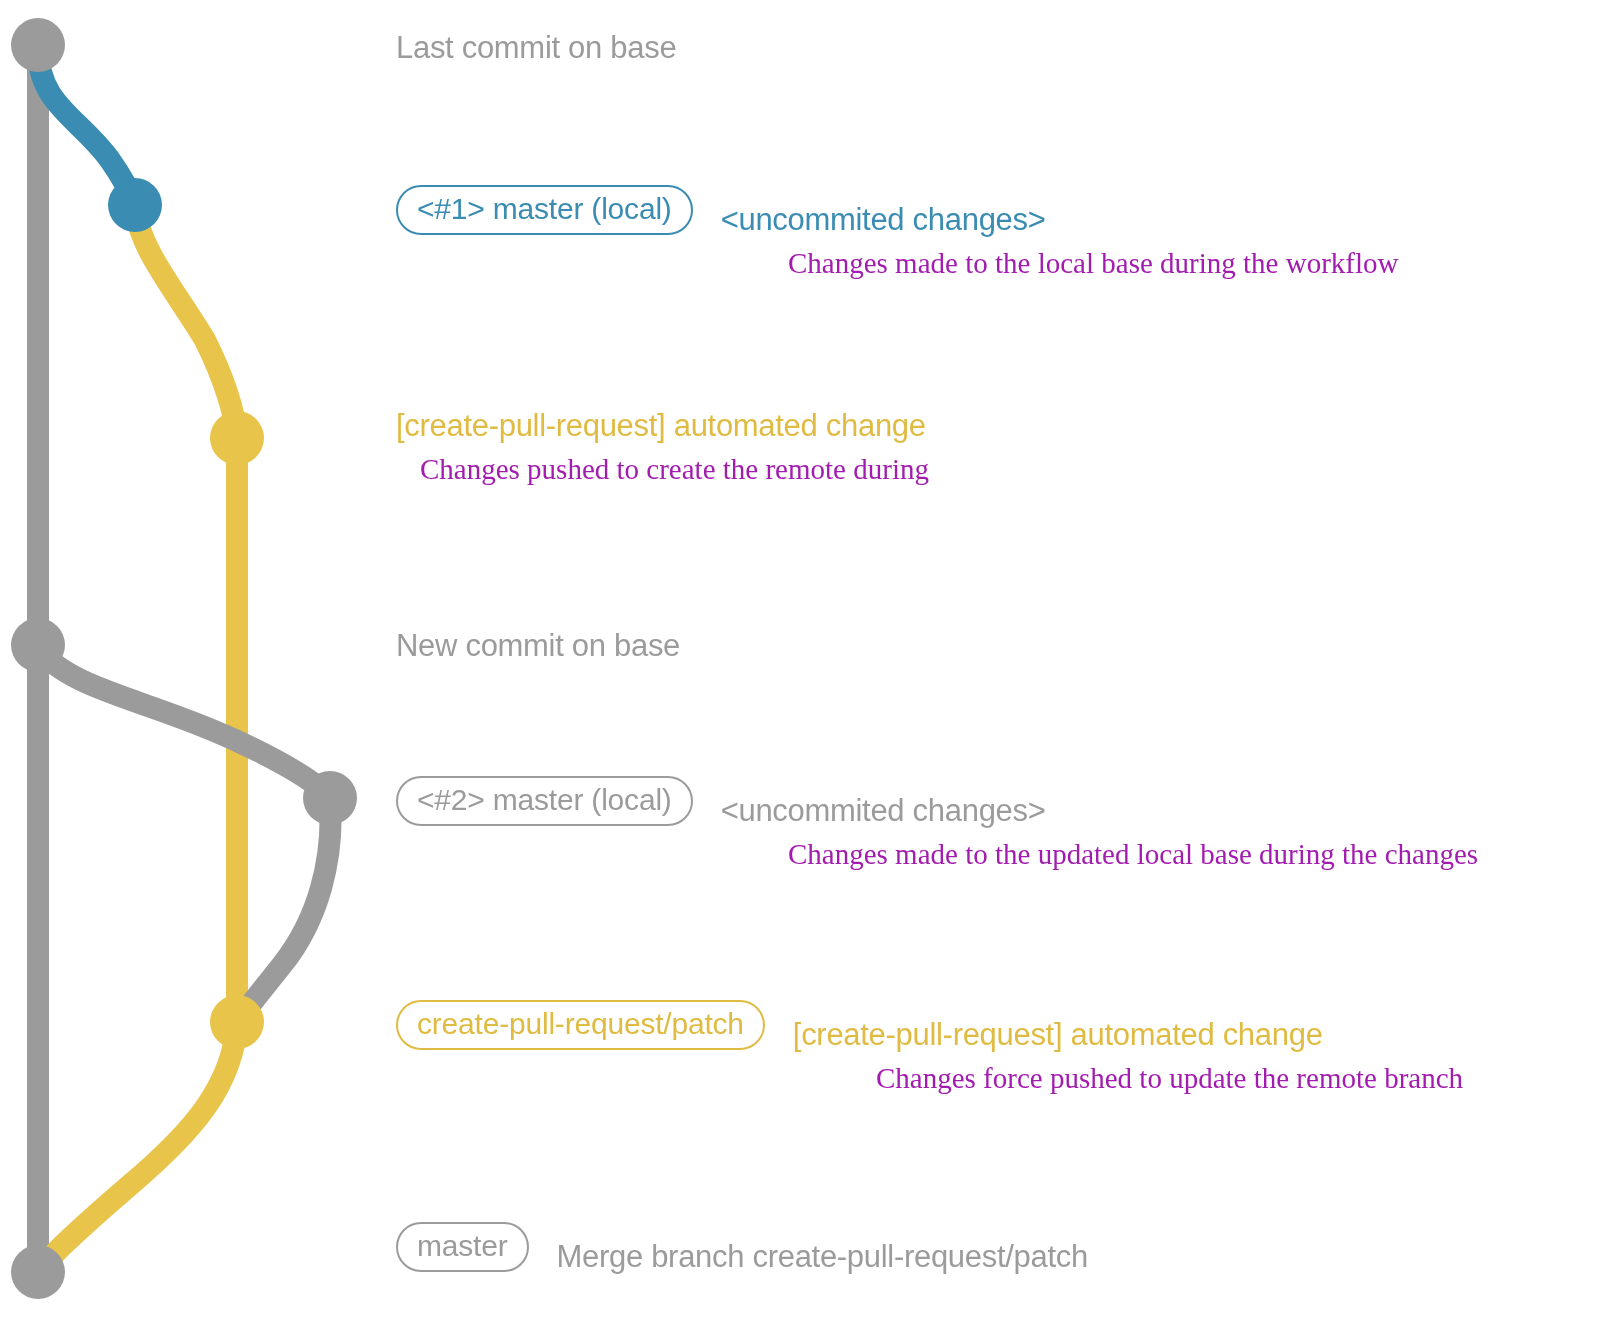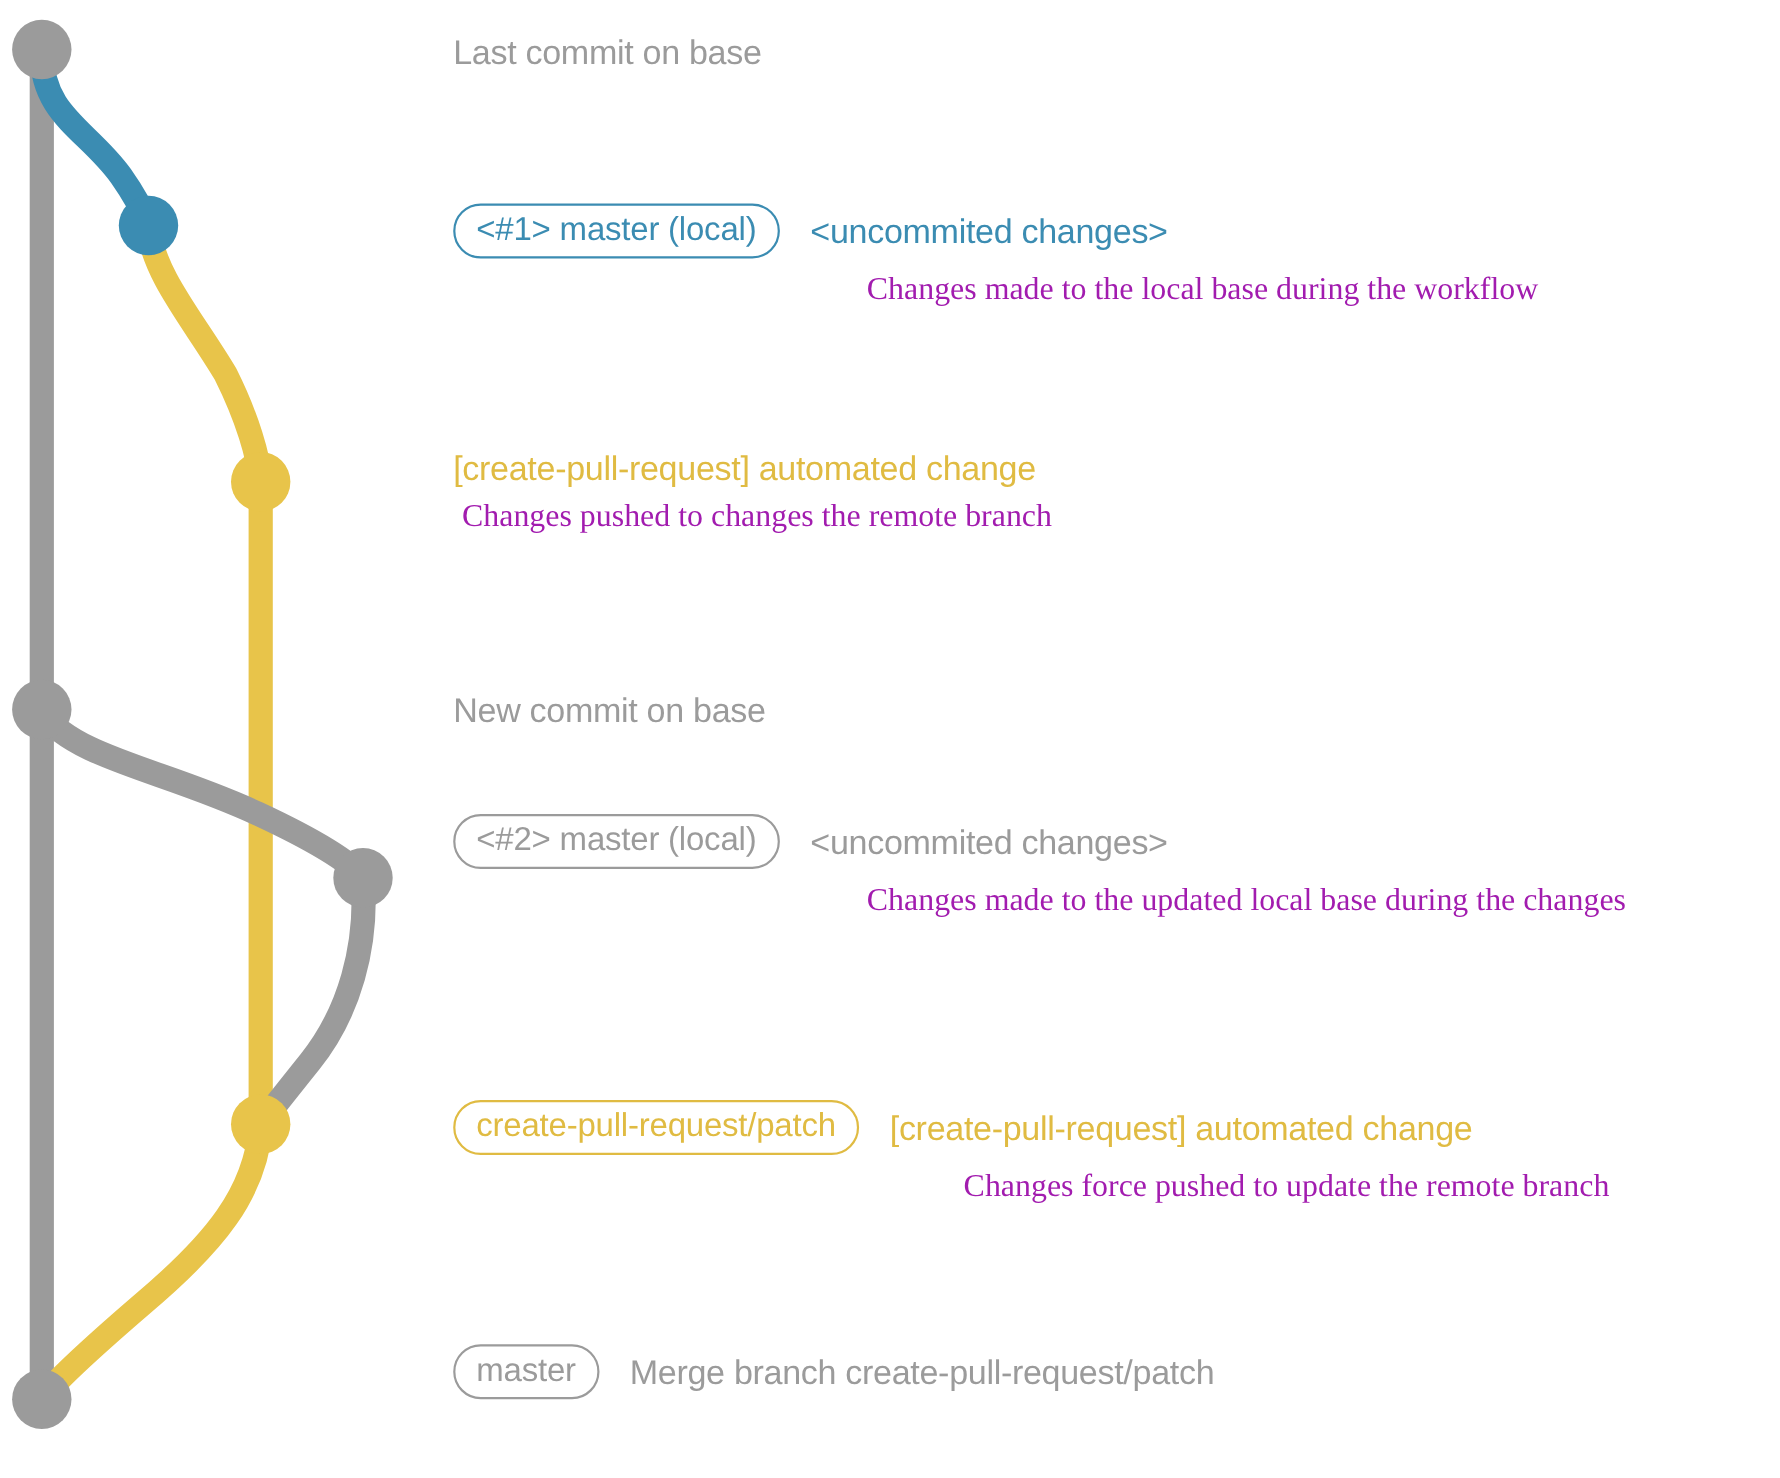--- a/index.html
+++ b/index.html
@@ -33,23 +33,22 @@
   
   .row {
     position: absolute;
     left: 396px;
     display: block;
     white-space: nowrap;
   }
 
   .row-line {
     display: flex;
-    align-items: center;
+    align-items: flex-end;
     white-space: nowrap;
-    margin-left: 16px;
   }
 
   .badge {
     display: inline-block;
     border: 2px solid #84cc16;
     border-radius: 26px;
     padding: 7px 19px 9px 19px;
     font-size: 30px;
     line-height: 1.0;
     color: #9b9b9b;
@@ -81,21 +80,21 @@
     color: #a21caf;
     white-space: nowrap;
     margin-top: 14px;
   }
 
   
   #row-base-last     { top: 32px;   }
   #row-local-1       { top: 185px;  }
   #row-auto-1        { top: 410px;  }
   #row-base-new      { top: 630px;  }
-  #row-local-2       { top: 740px;  }
+  #row-local-2       { top: 776px;  }
   #row-auto-2        { top: 1000px; }
   #row-merge         { top: 1222px; }
 
   
   #note-local-1 { margin-left: 392px; }
   #note-auto-1  { margin-left: 24px;  }
   #note-local-2 { margin-left: 392px; }
   #note-auto-2  { margin-left: 480px; }
 </style>
 </head>
@@ -139,21 +138,21 @@
       <span class="badge blue">&lt;#1&gt; master (local)</span>
       <span class="subject blue">&lt;uncommited changes&gt;</span>
     </div>
     <div class="note" id="note-local-1">Changes made to the local base during the workflow</div>
   </div>
 
   <div class="row" id="row-auto-1">
     <div class="row-line">
       <span class="subject yellow nopad">[create-pull-request] automated change</span>
     </div>
-    <div class="note" id="note-auto-1">Changes pushed to changes the remote branch</div>
+    <div class="note" id="note-auto-1">Changes pushed to create the remote during</div>
   </div>
 
   <div class="row" id="row-base-new">
     <div class="row-line">
       <span class="subject gray nopad">New commit on base</span>
     </div>
   </div>
 
   <div class="row" id="row-local-2">
     <div class="row-line">

